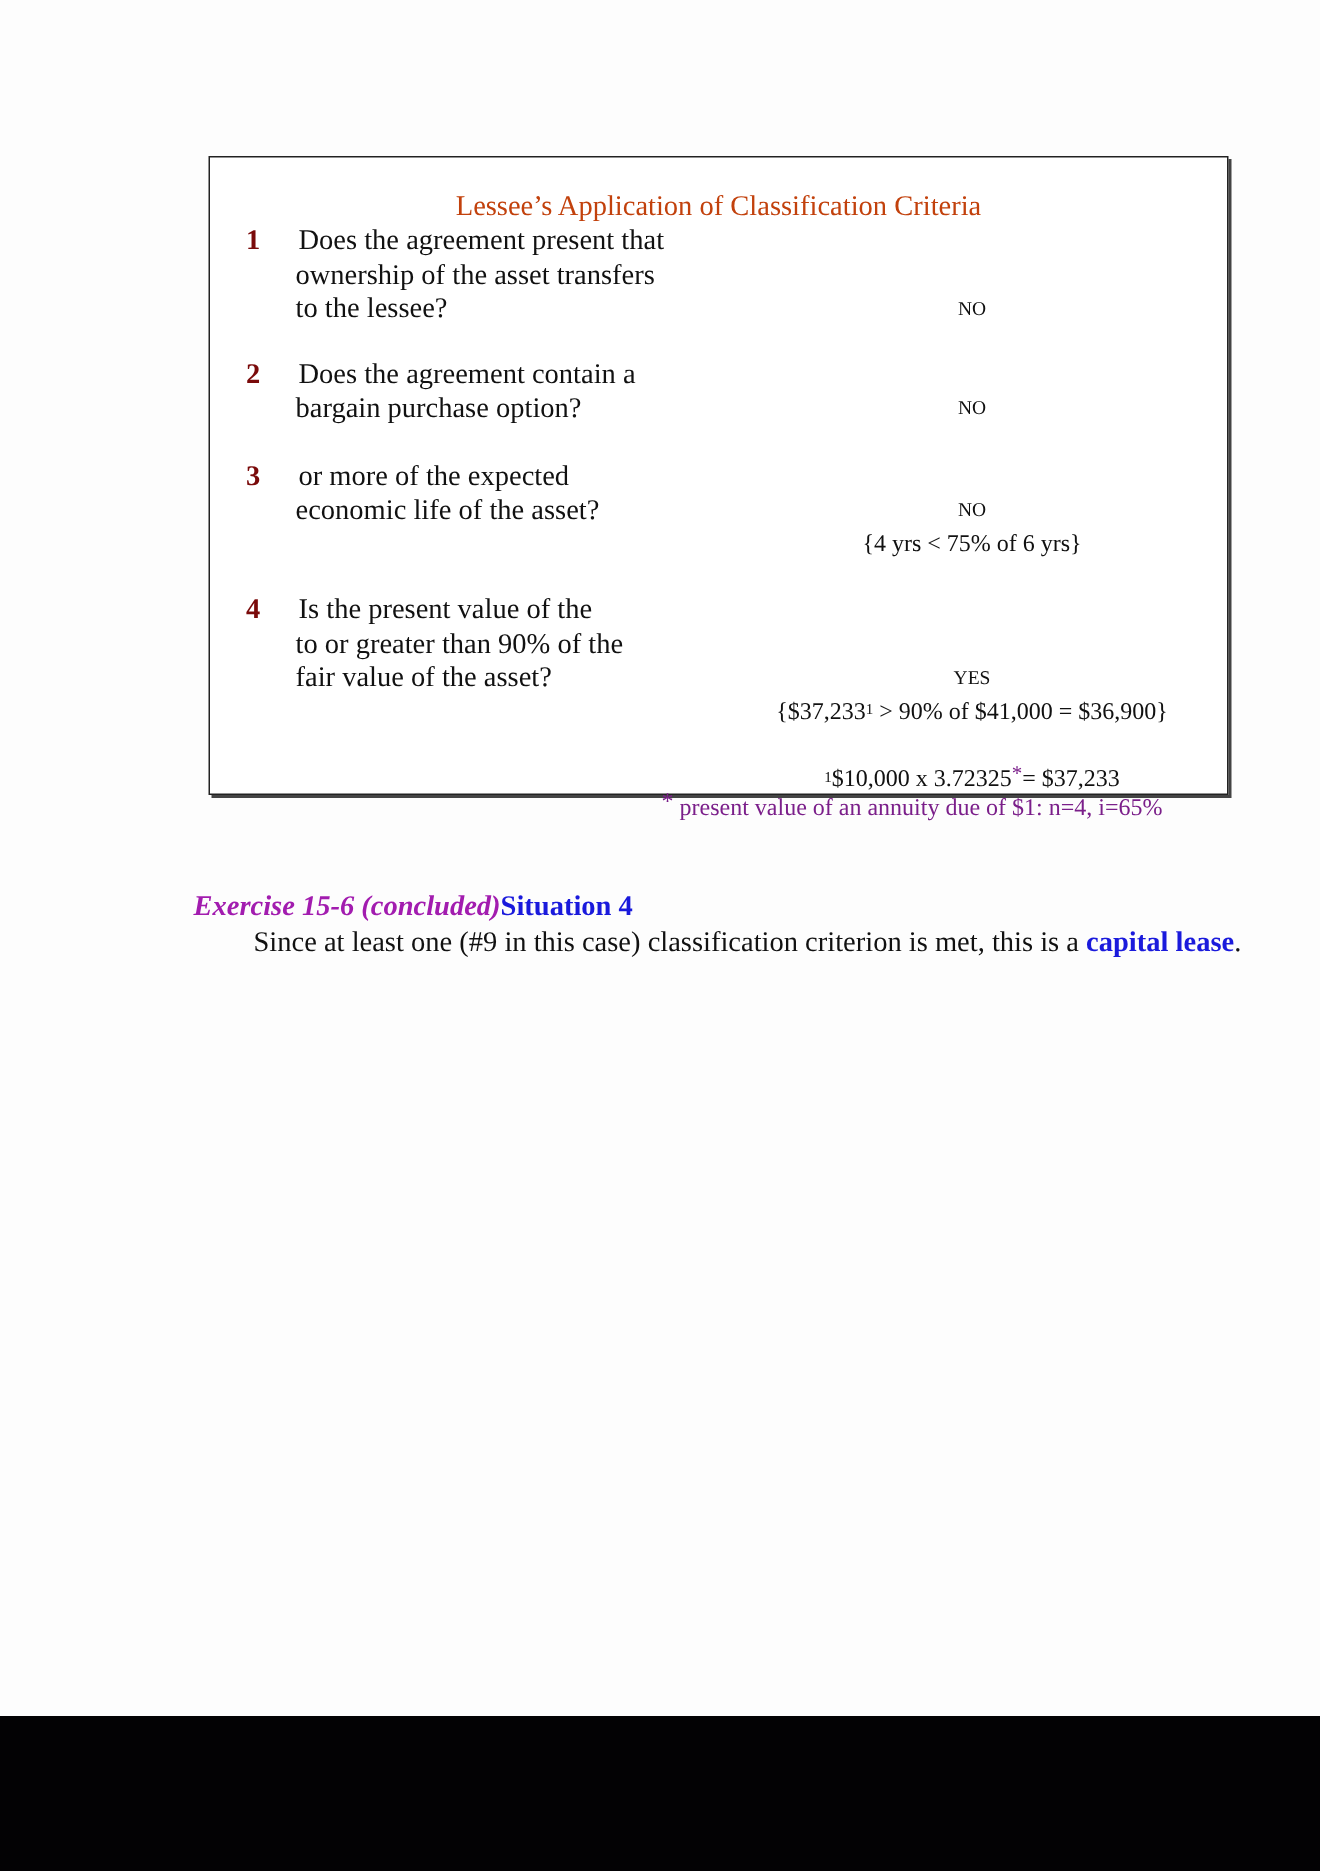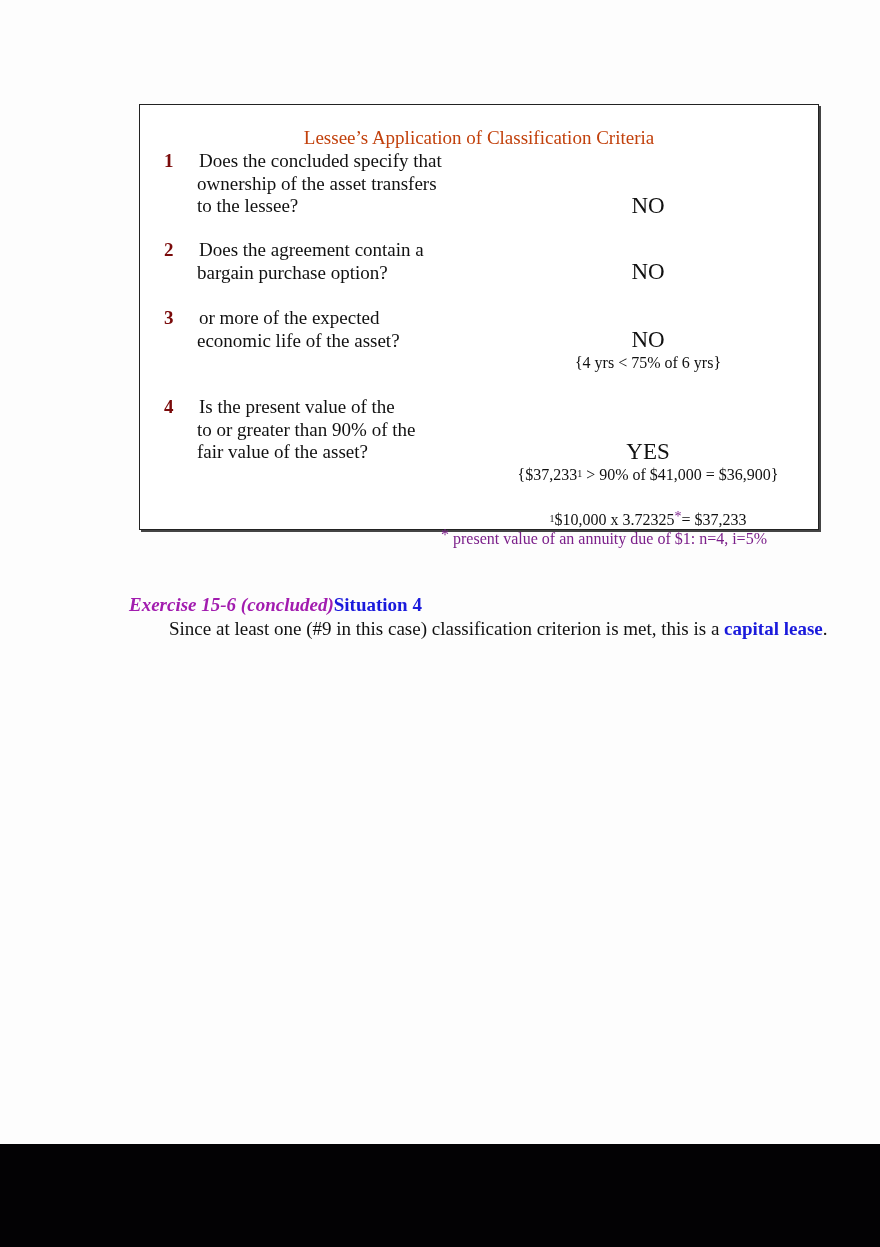--- a/index.html
+++ b/index.html
@@ -78,21 +78,21 @@
       position: absolute;
       left: 508px;
       width: 0;
       text-align: center;
     }
     .crit-answer .ans {
       position: absolute;
       left: -100px;
       width: 200px;
       text-align: center;
-      font-size: 23px;
+      font-size: 13px;
     }
     .crit-answer .note {
       position: absolute;
       left: -200px;
       width: 400px;
       text-align: center;
       font-size: 16px;
       white-space: nowrap;
     }
     sup.s {
@@ -170,21 +170,21 @@
 <div class="page">
 
   <div class="criteria-box">
     <div class="box-title">
       <span>Lessee’s Application of Classification Criteria</span>
     </div>
 
     <div class="criterion" style="top:45px;">
       <span class="crit-num">1</span>
       <div class="crit-q">
-        <span class="line">Does the concluded specify that</span>
+        <span class="line">Does the agreement present that</span>
         <span class="line">ownership of the asset transfers</span>
         <span class="line">to the lessee?</span>
       </div>
       <div class="crit-answer" style="top:45px;">
         <span class="ans">NO</span>
       </div>
     </div>
 
     <div class="criterion" style="top:134px;">
       <span class="crit-num">2</span>
@@ -219,21 +219,21 @@
       <div class="crit-answer" style="top:45px;">
         <span class="ans">YES</span>
         <span class="note" style="top:23px;"><span>{$37,233</span><sup class="s">1</sup><span> &gt; 90% of $41,000 = $36,900}</span></span>
       </div>
     </div>
 
     <div class="calc-line"><sup class="s">1</sup><span>$10,000 x 3.72325</span><span class="star">*</span><span>= $37,233</span></div>
   </div>
 
   <div class="footnote">
-    <span class="star">*</span><span>present value of an annuity due of $1: n=4, i=5%</span>
+    <span class="star">*</span><span>present value of an annuity due of $1: n=4, i=65%</span>
   </div>
 
   <div class="exercise-heading">
     <span class="ex">Exercise 15-6 (concluded)</span><span class="sit">Situation 4</span>
   </div>
 
   <div class="conclusion">
     <span class="indent"></span><span>Since at least one (#9 in this case) classification criterion is met, this is a </span><span class="hl">capital lease</span><span>.</span>
   </div>
 

